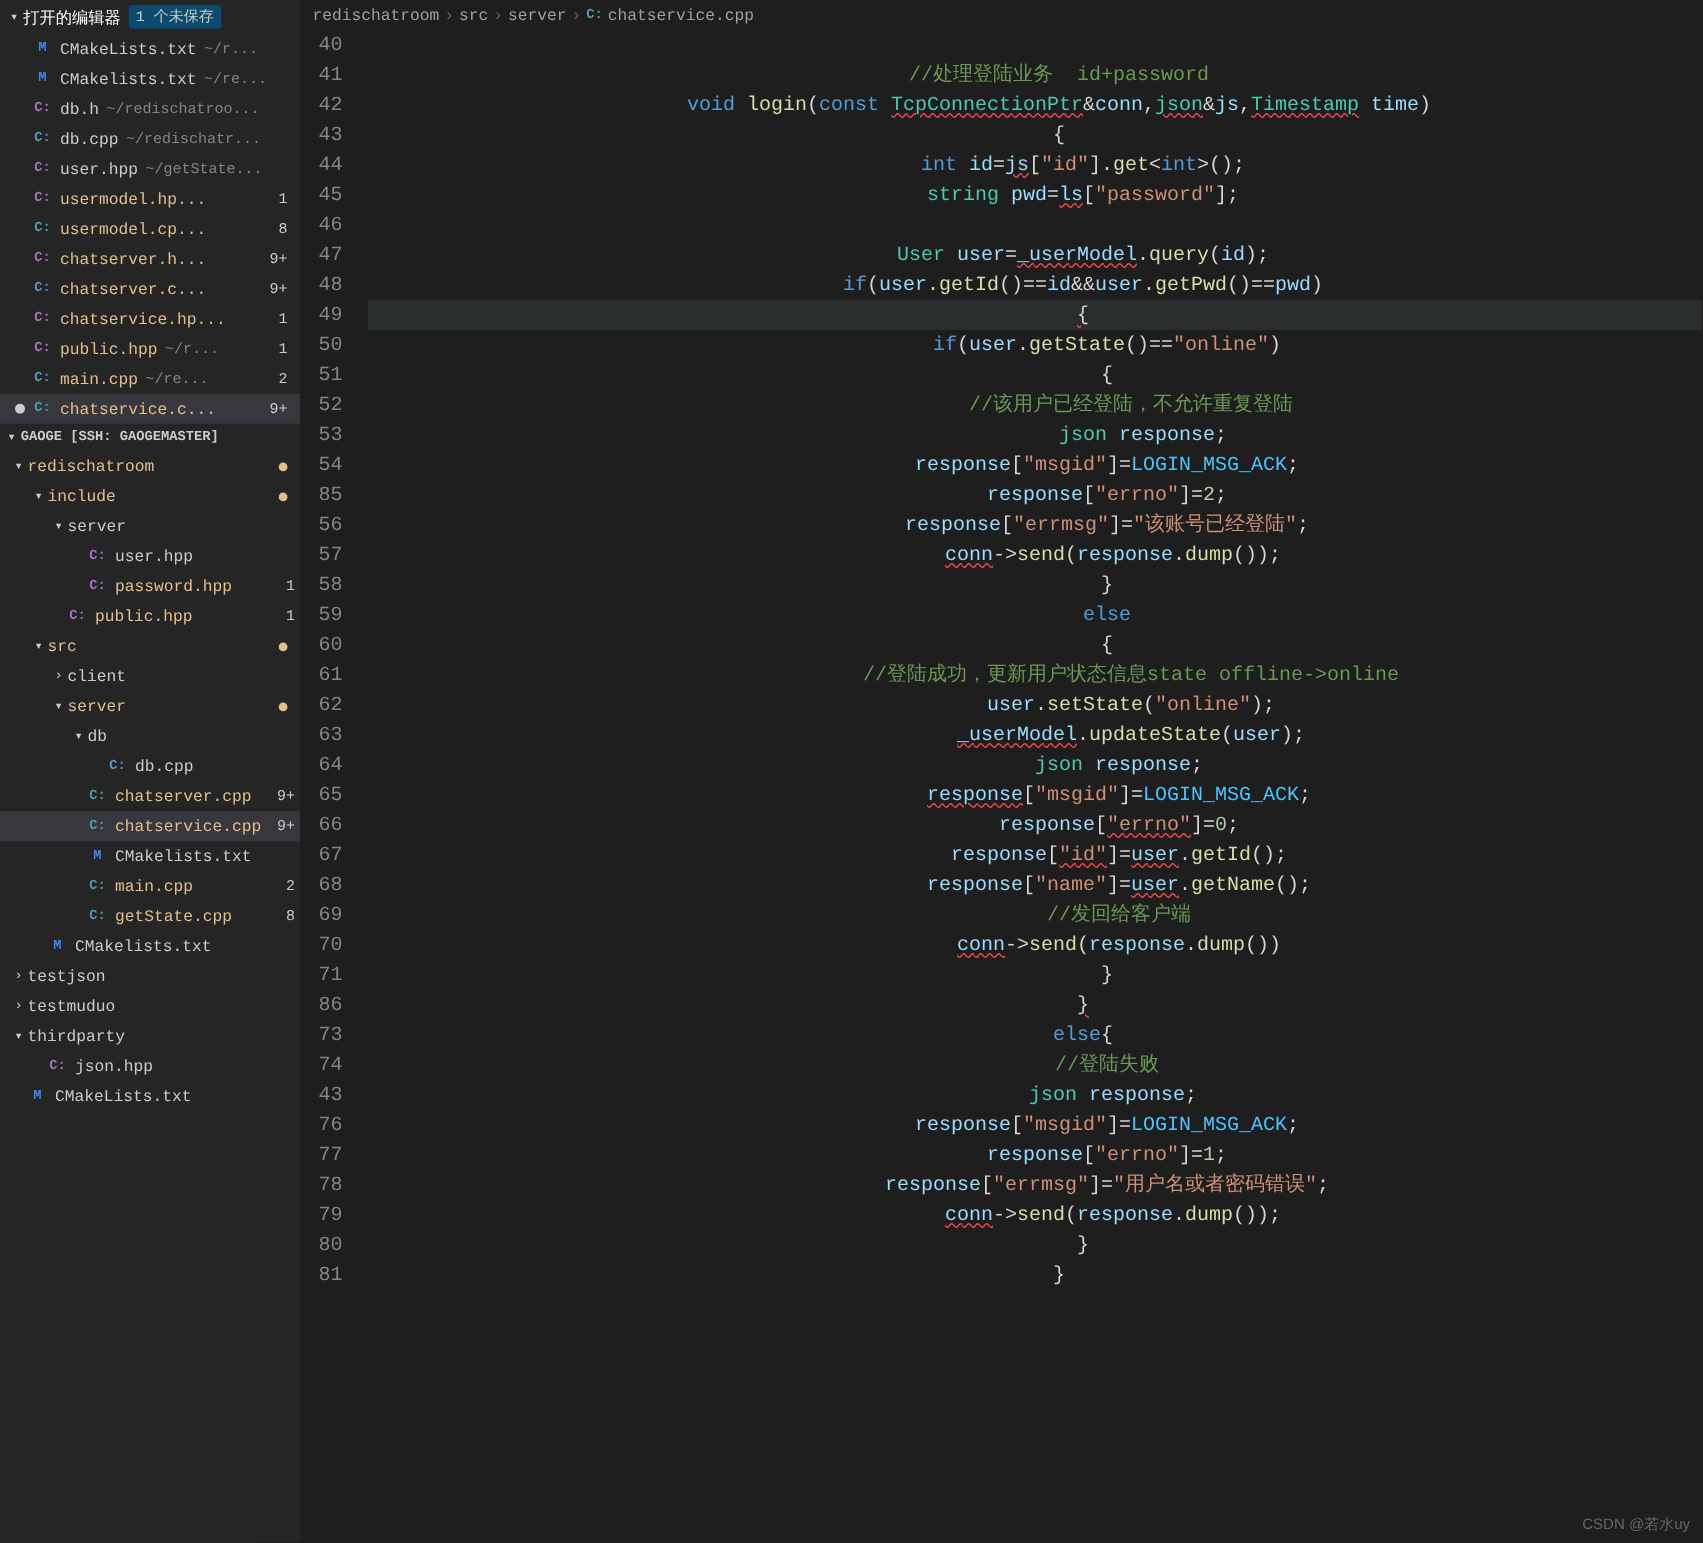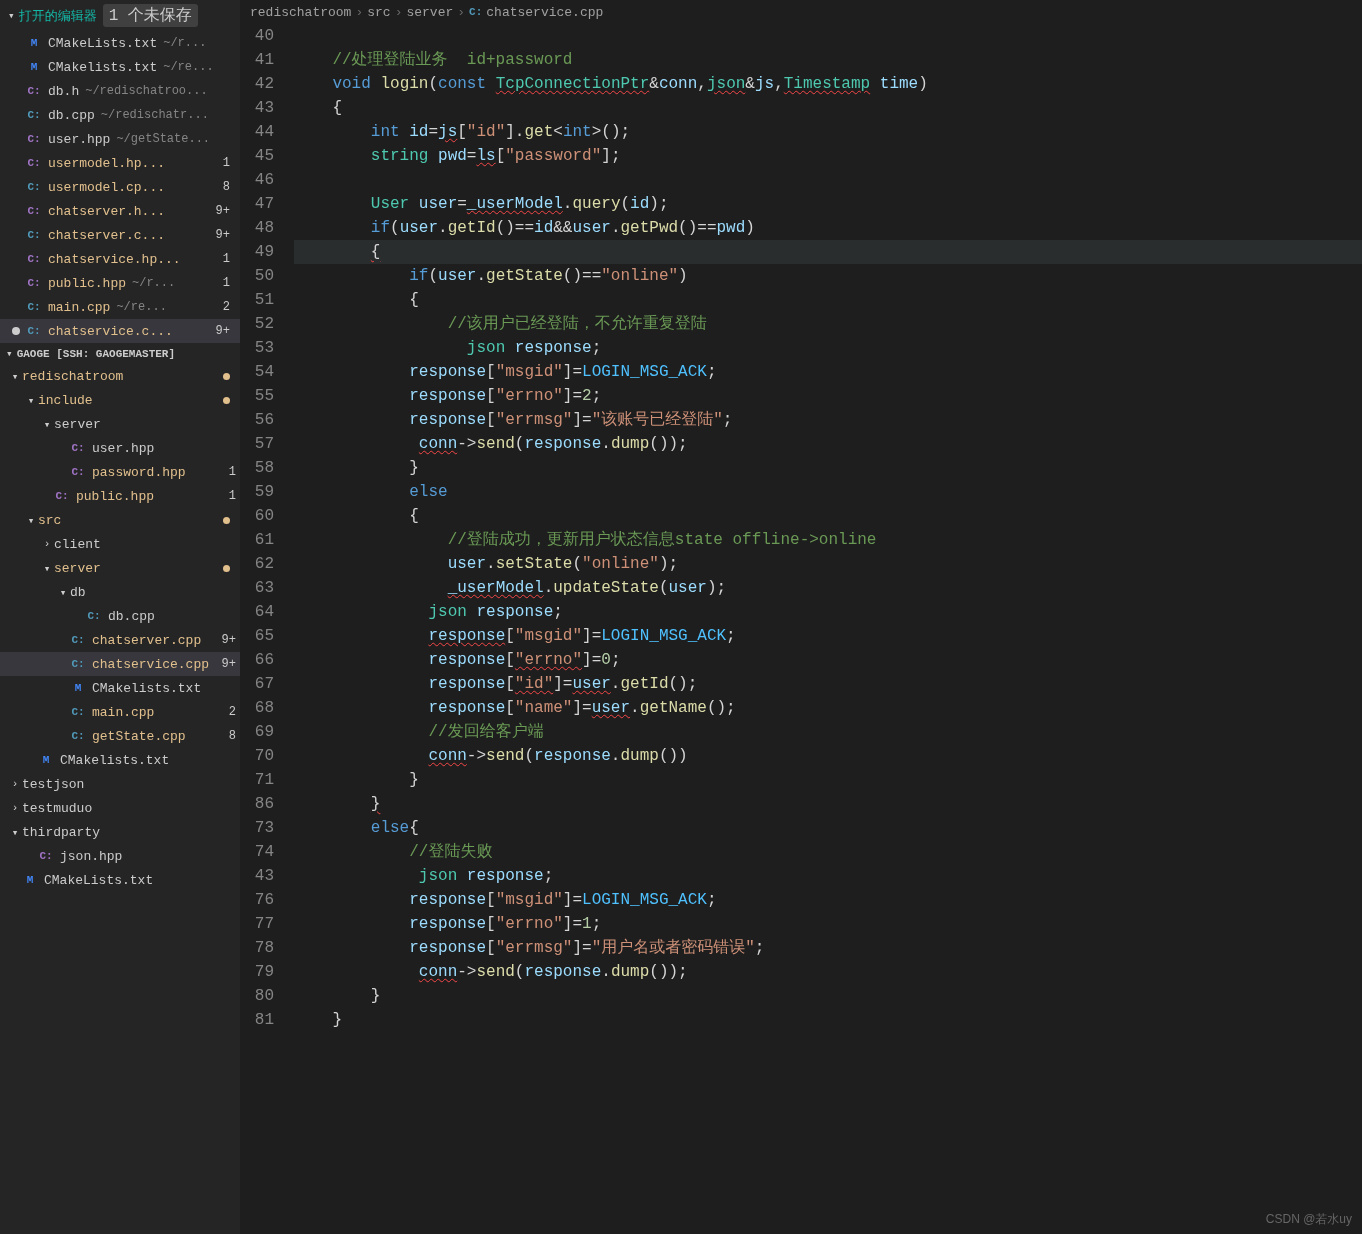--- a/index.html
+++ b/index.html
@@ -20,28 +20,28 @@
   flex-shrink: 0;
 }
 .sidebar-header {
   display: flex;
   align-items: center;
   padding: 4px 8px;
   font-size: 13px;
   cursor: pointer;
 }
 .sidebar-header .chev { margin-right: 4px; font-size: 11px; color: #ccc; }
-.sidebar-header .label { color: #14b8a6; }
+.sidebar-header .label { color: #ffffff; }
 .badge-unsaved {
-  background: #404040;
+  background: #0c4a6e;
   color: #ccc;
   padding: 1px 6px;
   border-radius: 3px;
   margin-left: 6px;
-  font-size: 16px;
+  font-size: 12px;
 }
 .open-editors-list { padding-left: 0; }
 .file-row {
   display: flex;
   align-items: center;
   padding: 2px 6px 2px 12px;
   height: 24px;
   cursor: pointer;
   font-size: 13px;
   white-space: nowrap;
@@ -140,21 +140,21 @@
   color: #858585;
   user-select: none;
   flex-shrink: 0;
 }
 .gutter .ln { height: 24px; }
 .code {
   flex: 1;
   white-space: pre;
   overflow: hidden;
 }
-.code-line { height: 24px; }
+.code-line { height: 24px; text-align: center; }
 .code-line.hl { background: #2a2d2e; }
 .tk-comment { color: #6a9955; }
 .tk-keyword { color: #569cd6; }
 .tk-type { color: #4ec9b0; }
 .tk-func { color: #dcdcaa; }
 .tk-str { color: #ce9178; }
 .tk-num { color: #b5cea8; }
 .tk-var { color: #9cdcfe; }
 .tk-const { color: #4fc1ff; }
 .squiggle { text-decoration: underline wavy #f44747 1px; text-underline-offset: 2px; }
@@ -399,21 +399,21 @@
           <div class="ln">45</div>
           <div class="ln">46</div>
           <div class="ln">47</div>
           <div class="ln">48</div>
           <div class="ln">49</div>
           <div class="ln">50</div>
           <div class="ln">51</div>
           <div class="ln">52</div>
           <div class="ln">53</div>
           <div class="ln">54</div>
-          <div class="ln">55</div>
+          <div class="ln">85</div>
           <div class="ln">56</div>
           <div class="ln">57</div>
           <div class="ln">58</div>
           <div class="ln">59</div>
           <div class="ln">60</div>
           <div class="ln">61</div>
           <div class="ln">62</div>
           <div class="ln">63</div>
           <div class="ln">64</div>
           <div class="ln">65</div>

